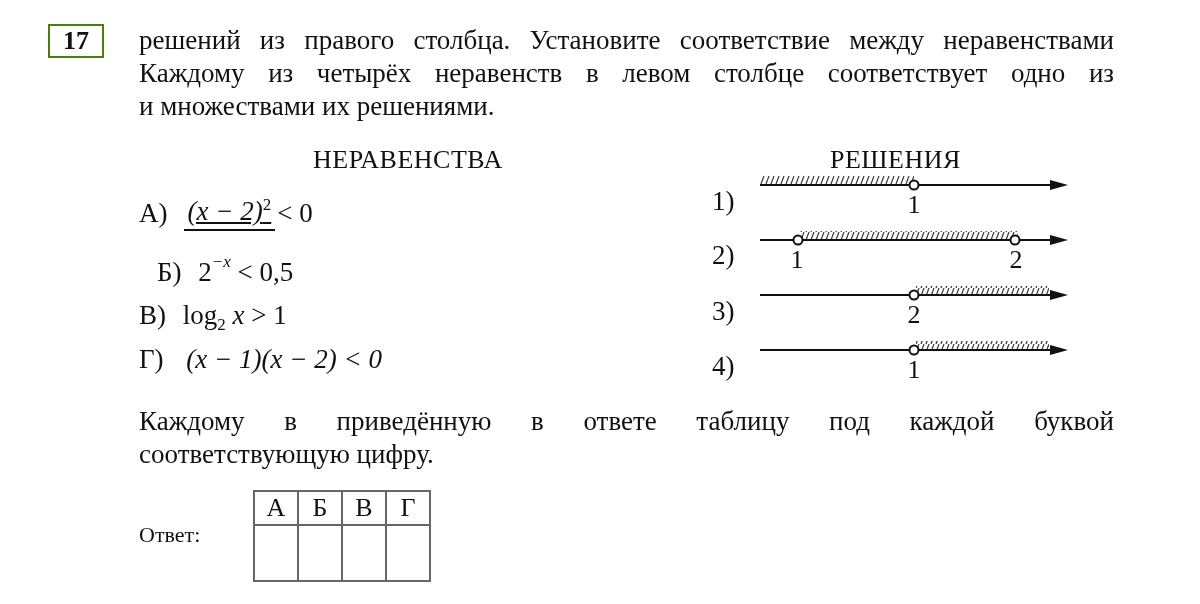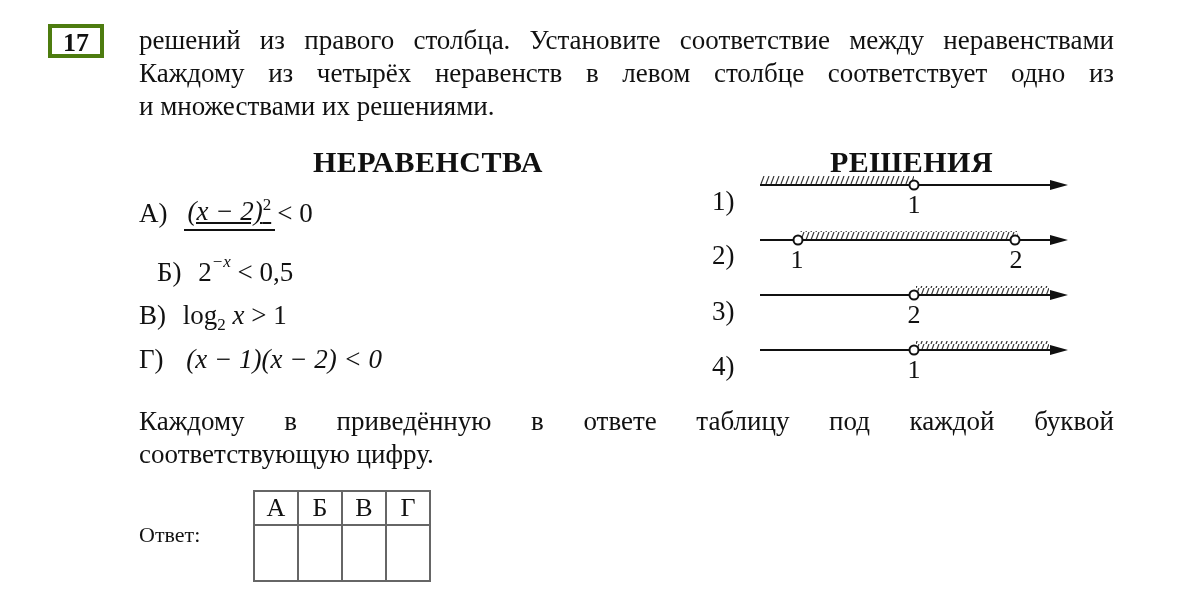--- a/index.html
+++ b/index.html
@@ -1,25 +1,25 @@
 <!DOCTYPE html>
 <html><head>
 <meta charset="utf-8">
 <style>
   html, body { margin:0; padding:0; background:#ffffff; }
   body { width:1200px; height:604px; position:relative; overflow:hidden;
          font-family:"Liberation Serif", "DejaVu Serif", serif; color:#111; }
   .abs { position:absolute; }
-  .num-box { left:48px; top:24px; width:56px; height:34px; border:4px solid #4d7c0f;
+  .num-box { left:48px; top:24px; width:56px; height:34px; border:2px solid #4d7c0f;
              box-sizing:border-box; font-weight:bold; font-size:26px; line-height:30px; text-align:center; }
   .para { font-size:27px; line-height:33px; text-align:justify; text-align-last:left; }
   .p1 { left:139px; top:24px; width:975px; }
   .justline { display:block; text-align:justify; text-align-last:justify; }
   .lastline { display:block; }
-  .head { font-size:30px; letter-spacing:0.5px;font-weight:bold; }
+  .head { font-size:26px; letter-spacing:0.5px; }
   .ineq-label { font-size:27px; }
   .math { font-size:27px; font-family:"Liberation Serif", serif; }
   .it { font-style:italic; }
   .frac { display:inline-block; vertical-align:middle; text-align:center;text-decoration:underline; }
   .frac .num { display:block; border-bottom:2px solid #111; padding:0 4px 2px; }
   .frac .den { display:block; padding-top:2px; }
   sup, sub { font-size:17px; }
   .p2 { left:139px; top:405px; width:975px; }
   .answer-label { left:139px; top:522px; font-size:22px; }
   table.ans { position:absolute; left:253px; top:490px; border-collapse:collapse; }

